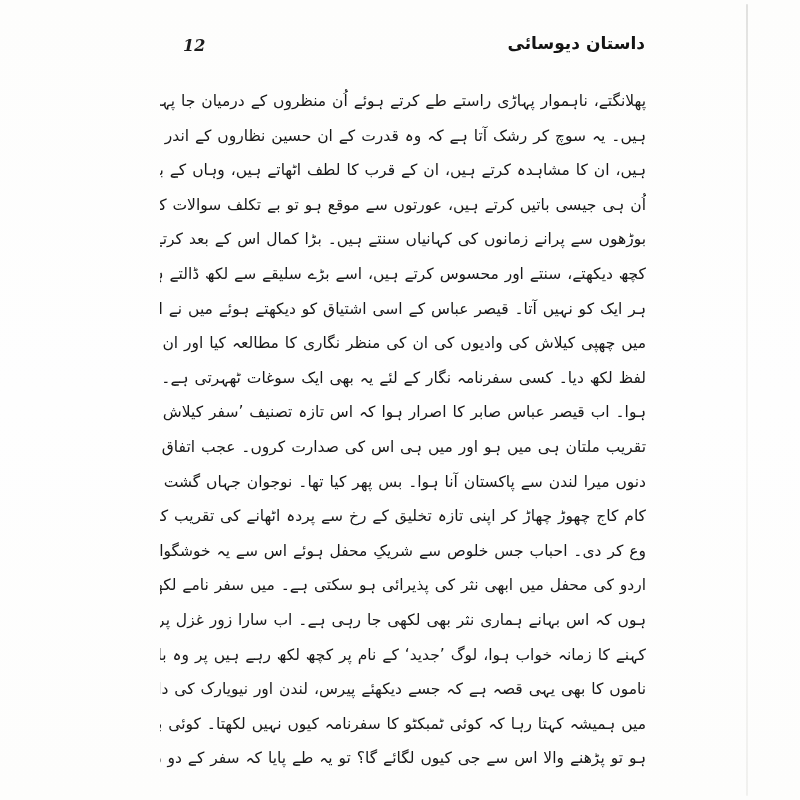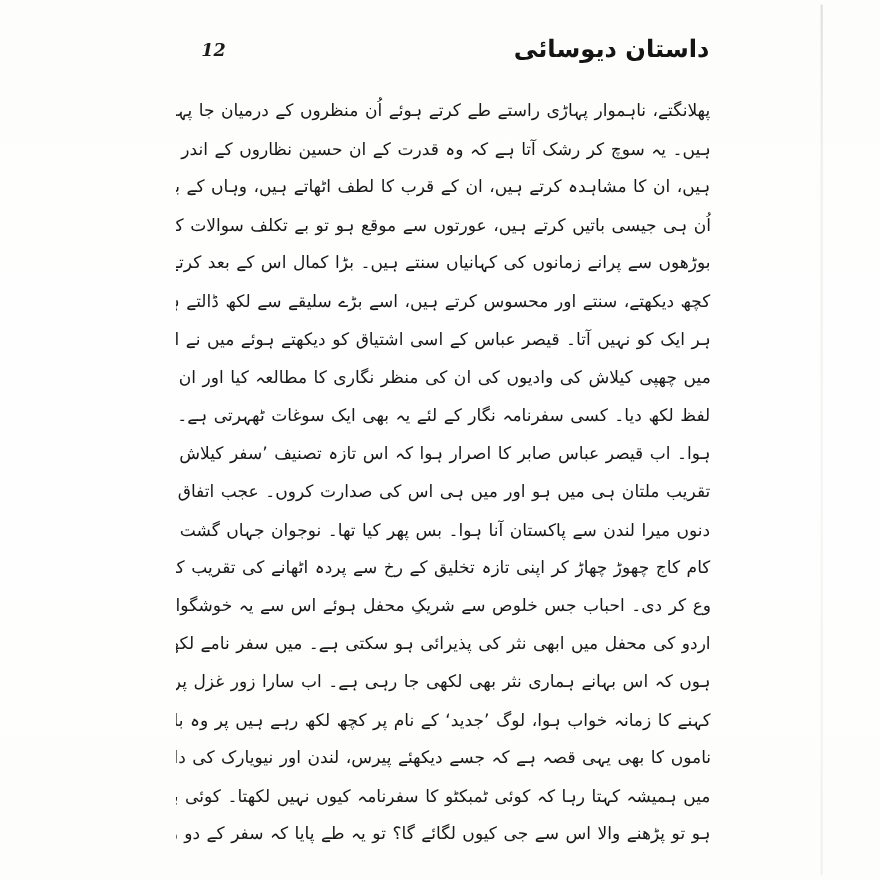--- a/index.html
+++ b/index.html
@@ -43,21 +43,21 @@
     font-style: italic;
     font-weight: bold;
     font-size: 16px;
     color: #1c1c1c;
   }
   .book-title {
     position: absolute;
     right: 0;
     top: 0;
     direction: rtl;
-    font-size: 22px;
+    font-size: 17px;
     font-weight: bold;
     color: #141414;
     letter-spacing: -0.5px;
   }
   .body-text {
     position: absolute;
     top: 84px;
     left: 160px;
     width: 486px;
     direction: rtl;

